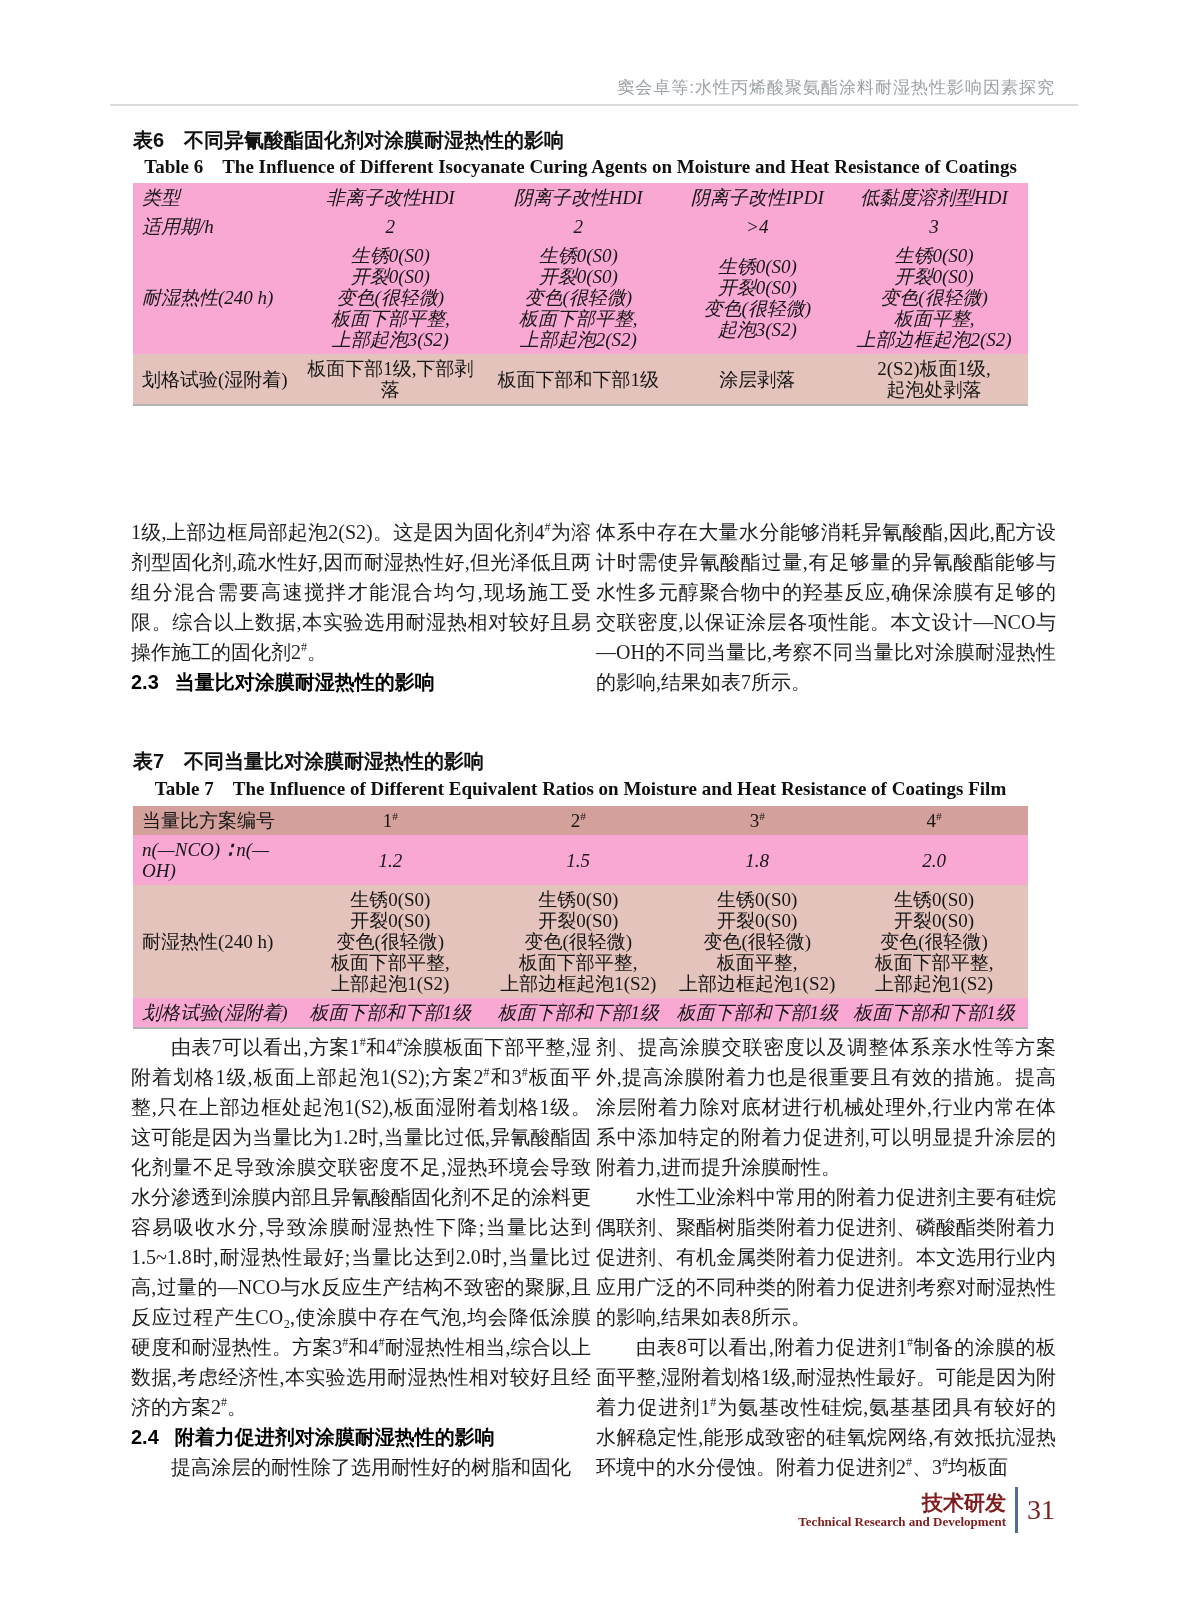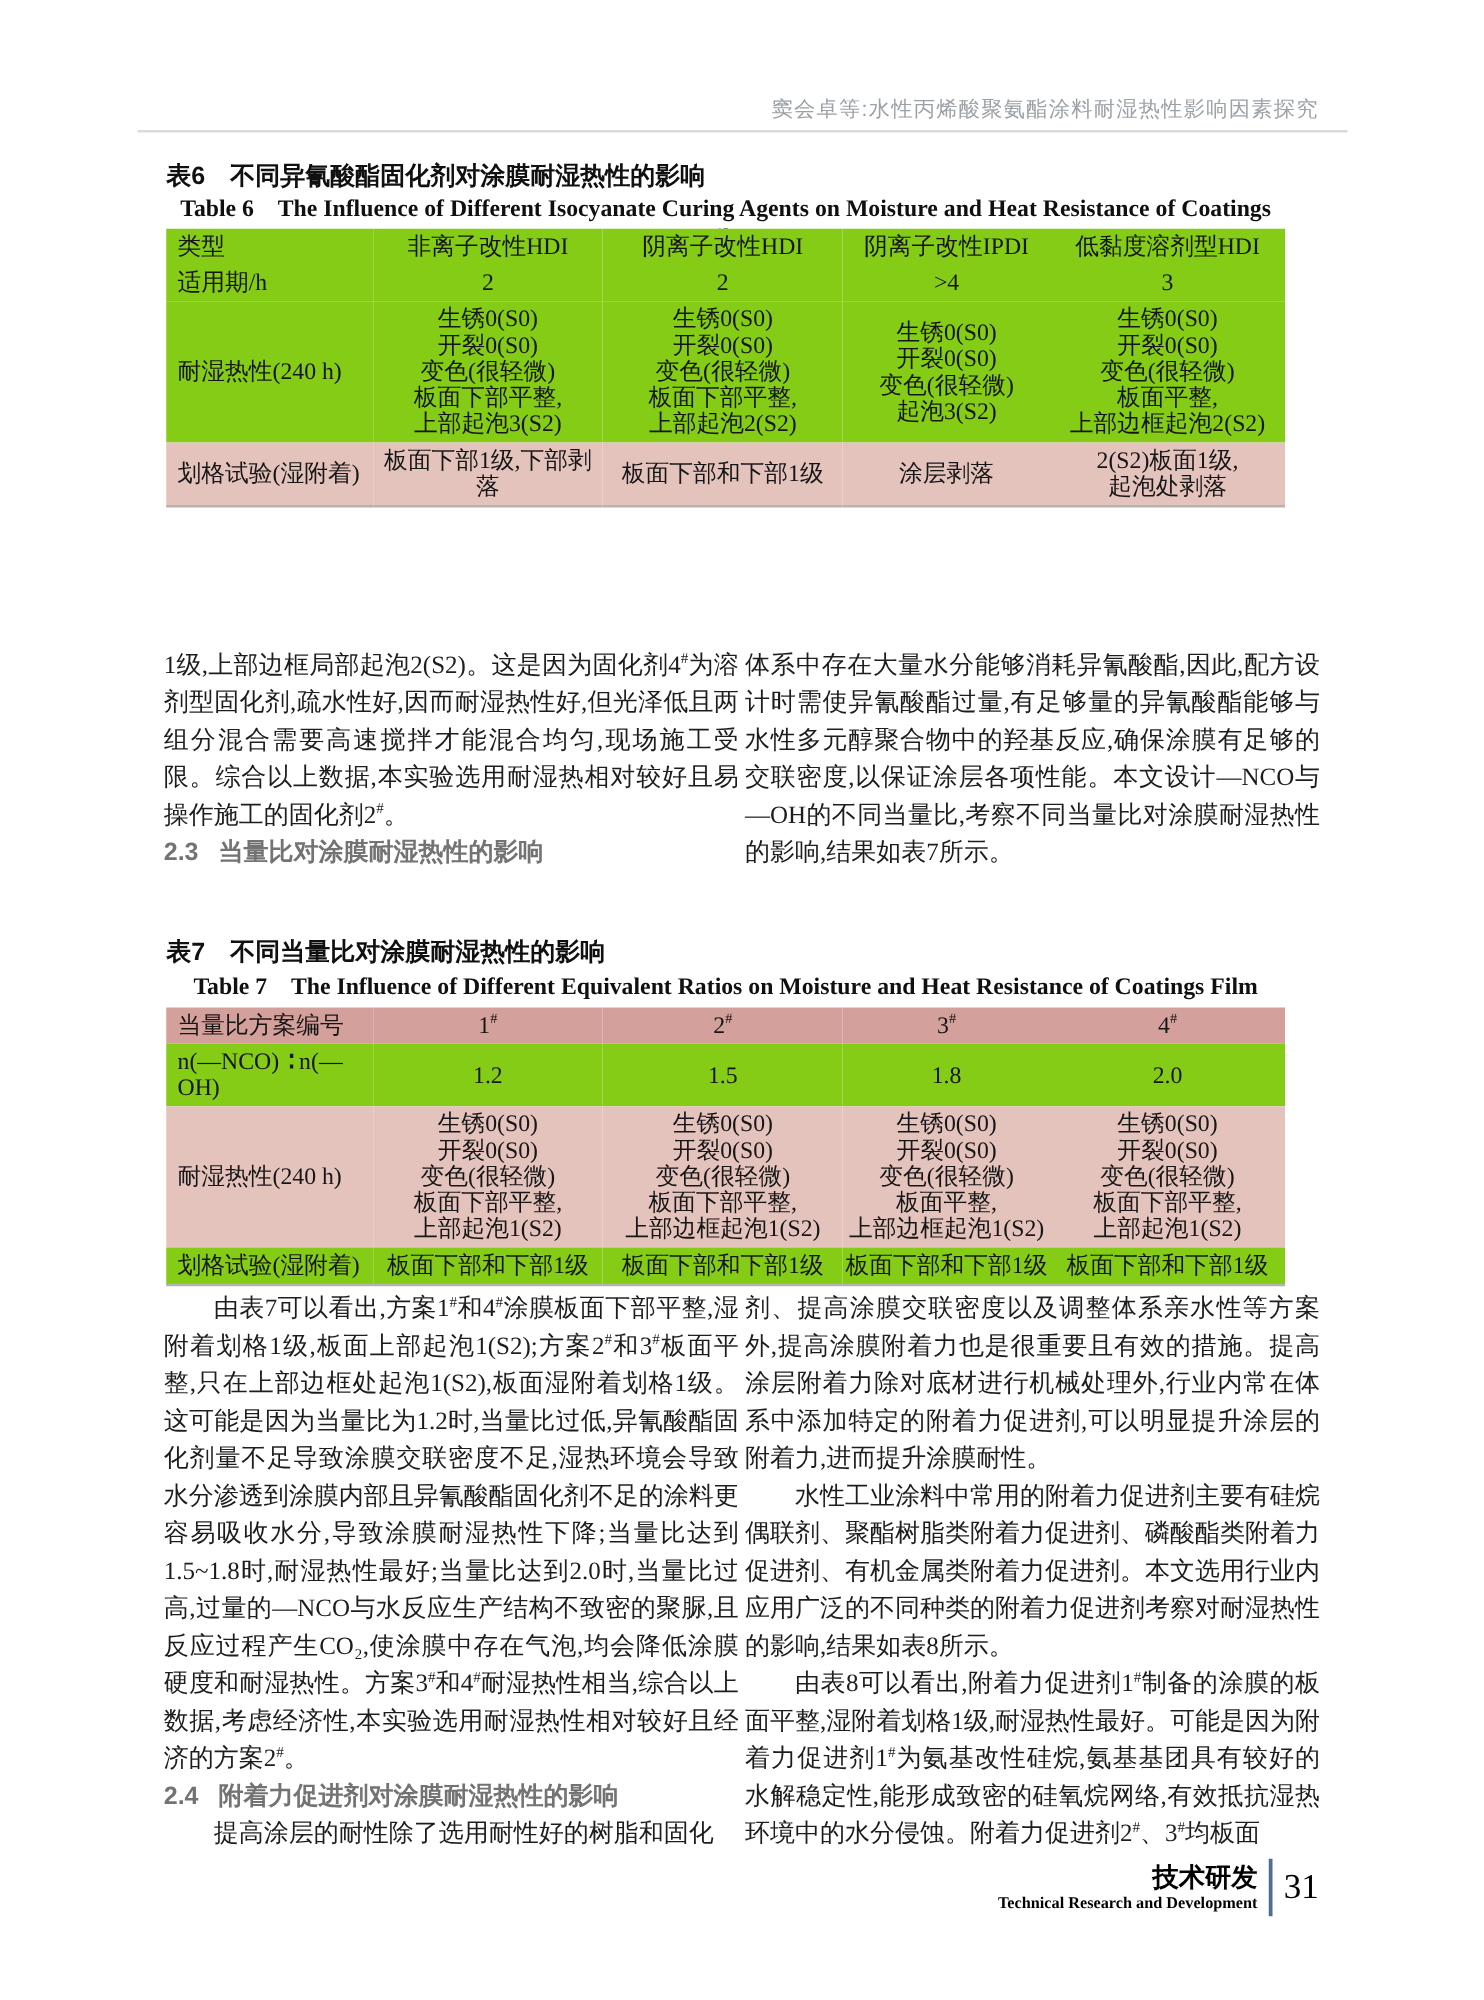--- a/index.html
+++ b/index.html
@@ -26,37 +26,37 @@
     position:absolute;left:133px;width:895px;border-collapse:collapse;table-layout:fixed;
     border-bottom:2px solid #b3b3b3;
   }
   table.datatable td{
     font-size:19px;line-height:21px;text-align:center;vertical-align:middle;
     padding:4px 2px;color:#161616;
   }
   table.datatable td.label{text-align:left;padding-left:9px;}
   tr.header td{background:#d4a09b;}
   tr.pink td{background:#e4c3bd;}
-  tr.white td{background:#84cc16;}
+  tr.white td{background:#f9a8d4;font-style:italic;}
 
   .textcol{
     position:absolute;width:460px;font-size:20px;line-height:30px;
     text-align:justify;color:#1d1d1d;
   }
   .textcol p{margin:0;}
   .indent{text-indent:2em;}
   .sec-heading{
-    font-family:"Liberation Sans","DejaVu Sans",sans-serif;font-weight:bold;color:#737373;
+    font-family:"Liberation Sans","DejaVu Sans",sans-serif;font-weight:bold;color:#000000;
     text-align:left;
   }
   .sec-num{margin-right:16px;}
   sup{font-size:60%;vertical-align:super;line-height:0;}
 
   .footer{
-    position:absolute;top:1487px;right:132px;display:flex;align-items:center;color:#000000;
+    position:absolute;top:1487px;right:132px;display:flex;align-items:center;color:#7f1d1d;
   }
   .footer-text{text-align:right;padding-right:9px;}
   .footer-cn{font-family:"Liberation Sans","DejaVu Sans",sans-serif;font-weight:bold;font-size:21px;line-height:23px;}
   .footer-en{font-family:"Liberation Serif","DejaVu Serif",serif;font-weight:bold;font-size:13px;line-height:16px;}
   .footer-bar{width:3px;height:46px;background:#4d6d92;}
   .footer-page{font-family:"Liberation Serif","DejaVu Serif",serif;font-size:28px;padding-left:9px;}
 </style>
 </head>
 <body>
 

